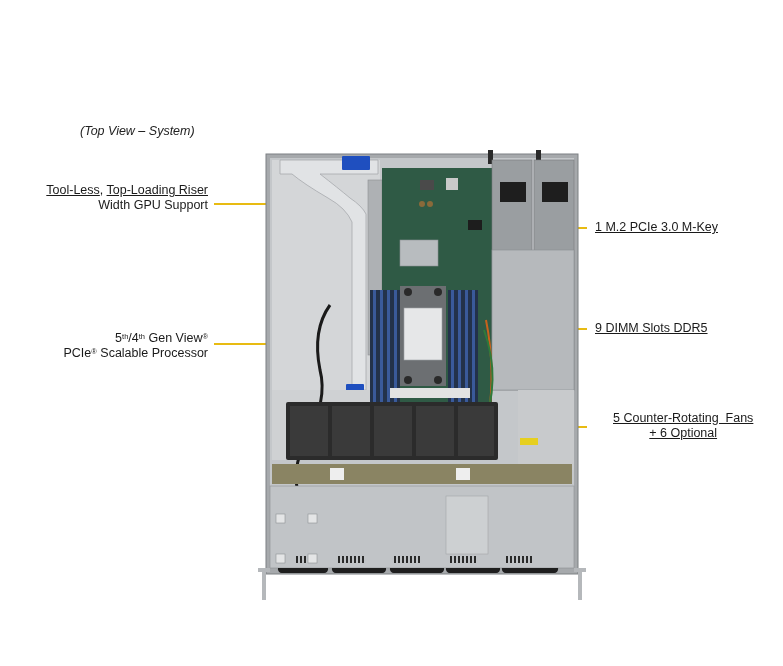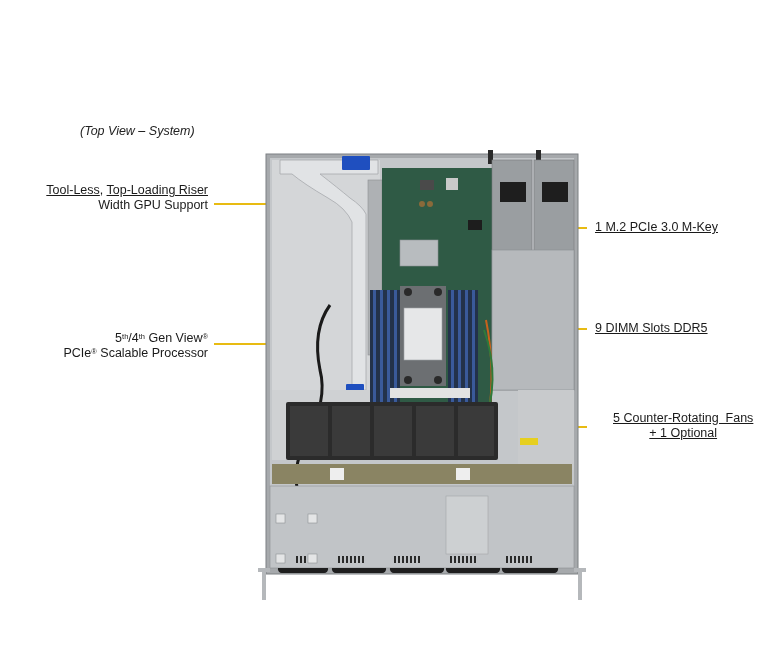--- a/index.html
+++ b/index.html
@@ -34,21 +34,21 @@
 
 <div class="line" style="left:476px; top:227px; width:111px;"></div>
 <div class="label right" style="left:595px; top:220px;">1 M.2 PCIe 3.0 M-Key</div>
 
 <div class="line" style="left:454px; top:328px; width:133px;"></div>
 <div class="label right" style="left:595px; top:321px;">9 DIMM Slots DDR5</div>
 
 <div class="line" style="left:408px; top:426px; width:179px;"></div>
 <div class="label right" style="left:597px; top:411px;margin-left:16px;">
   <div style="white-space:pre;">5 Counter-Rotating  Fans</div>
-  <div>+ 1 Optional</div>
+  <div>+ 6 Optional</div>
 </div>
 
 <div class="diagram">
   <svg width="345" height="465" viewBox="0 0 345 465" xmlns="http://www.w3.org/2000/svg">
 
     <g>
       <rect x="16" y="14" width="312" height="420" fill="#a6a9ac" stroke="#7d8083" stroke-width="1"></rect>
       <rect x="20" y="18" width="304" height="410" fill="#c4c7ca"></rect>
     </g>
 

